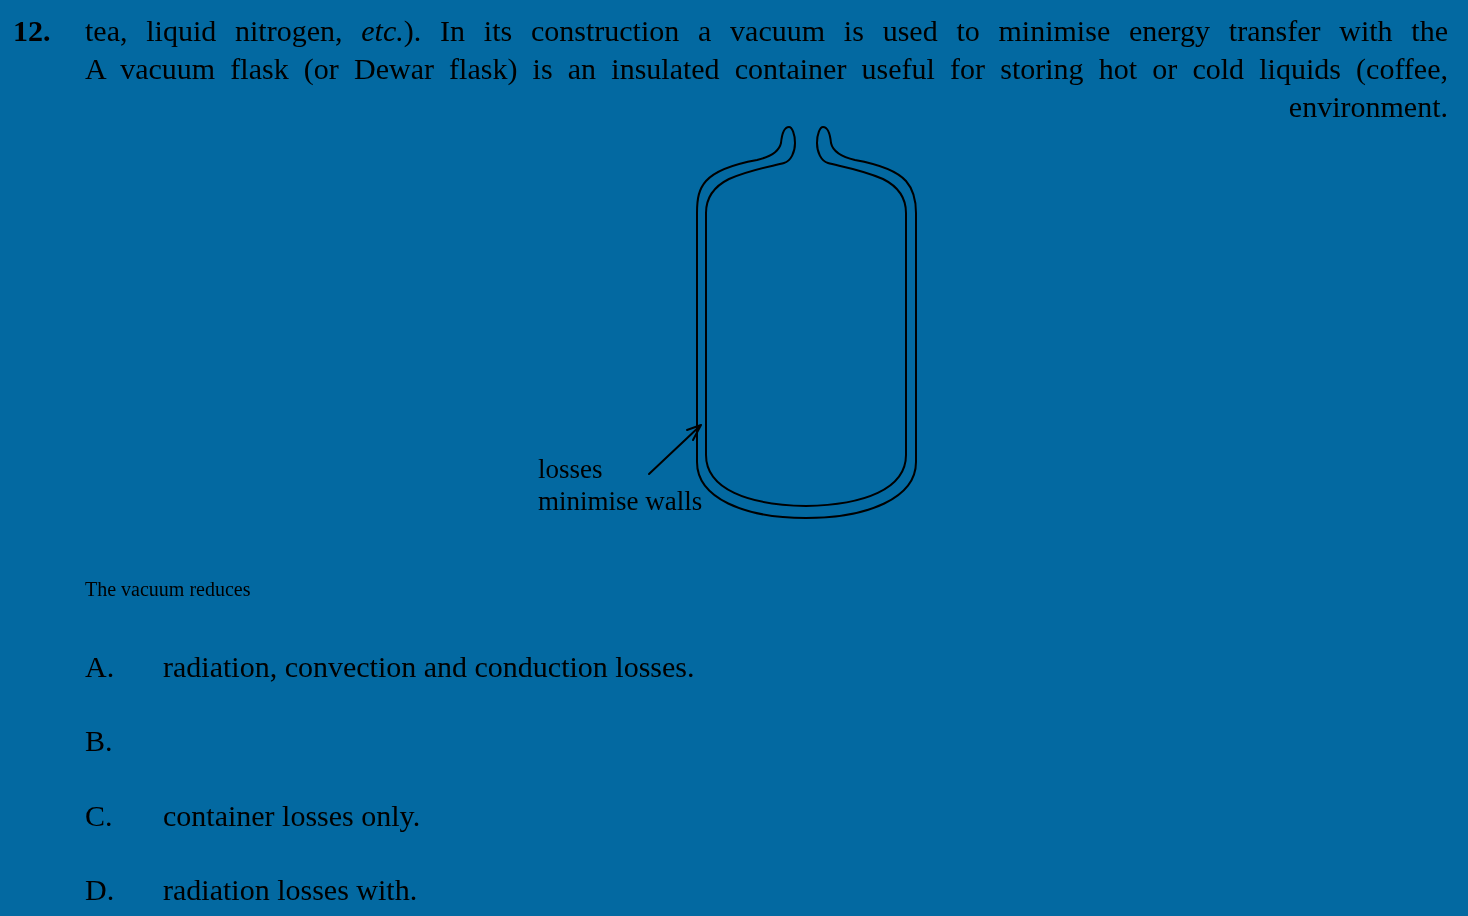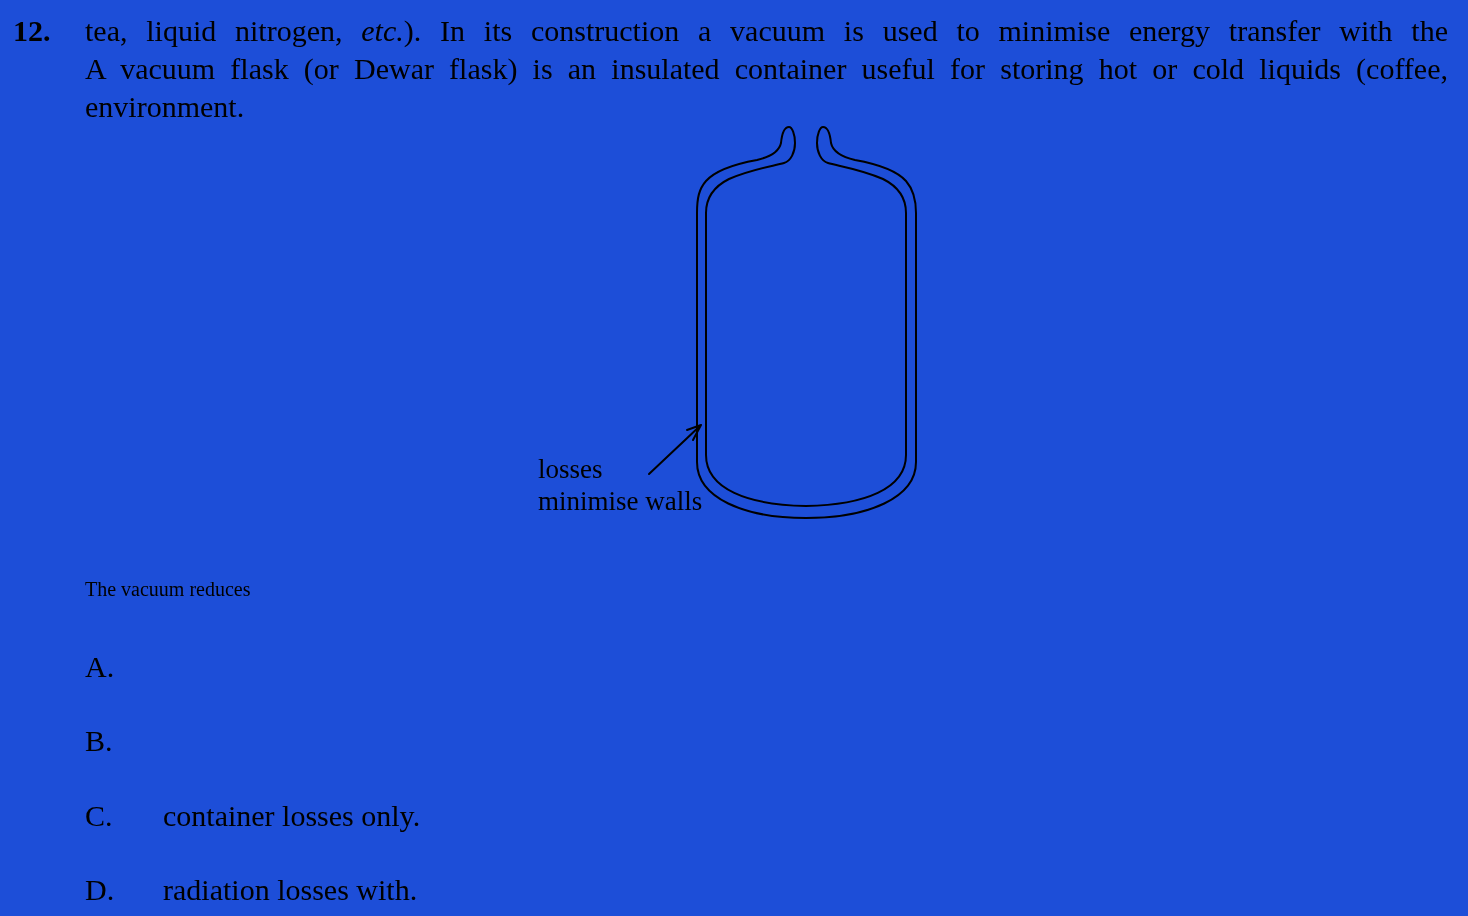--- a/index.html
+++ b/index.html
@@ -1,20 +1,20 @@
 <!DOCTYPE html>
 <html><head>
 <meta charset="utf-8">
 <style>
   html, body { margin: 0; padding: 0; background: #ffffff; }
   .page {
     position: relative;
     width: 1468px;
     height: 916px;
-    background: #1d4ed8;
+    background: #0369a1;
     color: #000000;
     font-family: "Liberation Serif", "DejaVu Serif", serif;
     overflow: hidden;
   }
   .qnum {
     position: absolute;
     left: 13px;
     top: 12px;
     font-size: 30px;
     line-height: 38px;
@@ -28,21 +28,21 @@
     font-size: 30px;
     line-height: 38px;
   }
   .jline {
     text-align: justify;
     text-align-last: justify;
     height: 38px;
     overflow: hidden;
     white-space: normal;
   }
-  .lline { text-align: left; height: 38px; }
+  .lline { text-align: right; height: 38px; }
   .it { font-style: italic; }
   .diagram-svg { position: absolute; left: 0; top: 0; }
   .flask-stroke { fill: none; stroke: #000000; stroke-width: 2; stroke-linecap: round; }
   .arrow-stroke { fill: none; stroke: #000000; stroke-width: 2; stroke-linecap: round; }
   .diagram-label {
     position: absolute;
     left: 538px;
     top: 453px;
     font-size: 27px;
     line-height: 32px;
@@ -126,20 +126,21 @@
 
   <div class="diagram-label">
     <div>losses</div>
     <div>minimise walls</div>
   </div>
 
   <div class="stem">The vacuum reduces</div>
 
   <div class="opt" style="top:648px">
     <div class="opt-letter">A.</div>
+    <div class="opt-body">radiation, convection and conduction losses.</div>
   </div>
   <div class="opt" style="top:722px">
     <div class="opt-letter">B.</div>
   </div>
   <div class="opt" style="top:797px">
     <div class="opt-letter">C.</div>
     <div class="opt-body">container losses only.</div>
   </div>
   <div class="opt" style="top:871px">
     <div class="opt-letter">D.</div>

